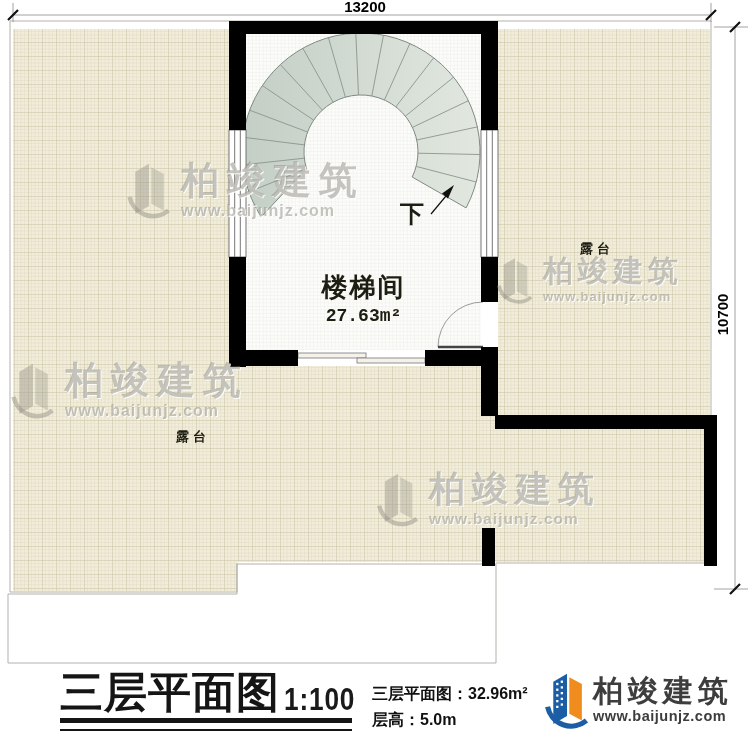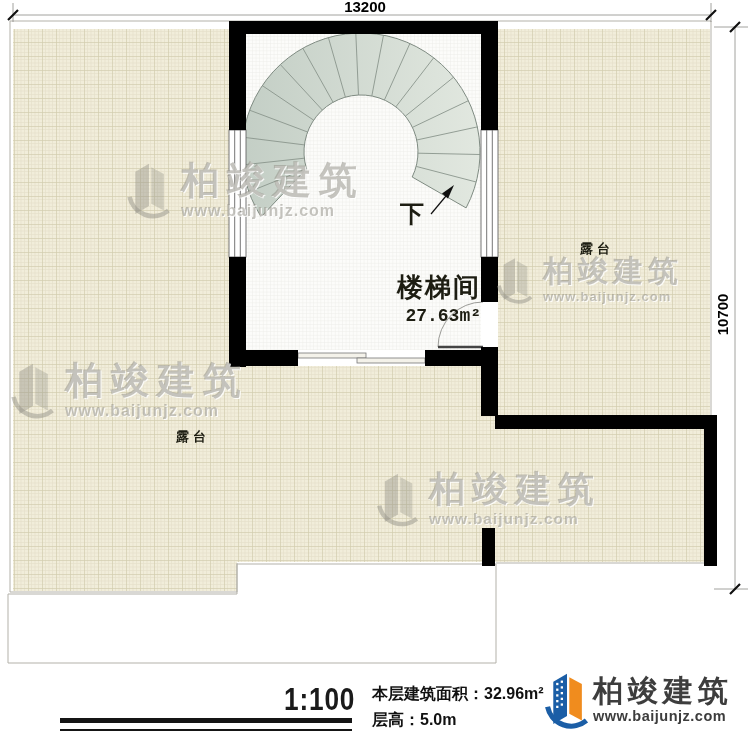--- a/index.html
+++ b/index.html
@@ -4,21 +4,21 @@
 <style>
   html,body{margin:0;padding:0;background:#fff;}
   .page{position:relative;width:750px;height:740px;background:#fff;overflow:hidden;
         font-family:"Liberation Sans","DejaVu Sans",sans-serif;color:#111;}
   .abs{position:absolute;}
   .lbl{font-weight:bold;color:#1d1d12;}
   
   .dim{font-weight:bold;font-size:15px;color:#000;text-align:center;}
   .dim-right{transform:rotate(-90deg);transform-origin:center;}
   
-  .room-group{left:246px;top:270px;width:235px;text-align:right;}
+  .room-group{left:246px;top:270px;width:235px;text-align:center;}
   .room-name{font-size:26px;letter-spacing:2px;}
   .room-area{font-size:18px;margin-top:1px;font-family:Liberation Mono, monospace;}
   .terrace{font-size:13px;letter-spacing:4px;padding-left:20px;}
   .stairdir{font-size:24px;font-weight:bold;}
   
   .wm{position:absolute;display:flex;align-items:center;gap:9px;
       color:rgba(150,148,138,.55);pointer-events:none;}
   .wm .cn{font-weight:bold;text-shadow:1px 1px 0 rgba(255,255,255,.85);white-space:nowrap;line-height:1;}
   .wm .url{font-weight:bold;text-shadow:1px 1px 0 rgba(255,255,255,.85);white-space:nowrap;margin-top:3px;letter-spacing:1px;}
   
@@ -182,25 +182,26 @@
   <div class="abs room-group">
     <div class="lbl room-name">楼梯间</div>
     <div class="lbl room-area">27.63m²</div>
   </div>
 
   <div class="abs lbl stairdir" style="left:400px;top:198px">下</div>
 
   <div class="abs lbl terrace" style="left:560px;top:240px">露台</div>
   <div class="abs lbl terrace" style="left:156px;top:428px">露台</div>
 
+  <div class="abs title-cn">三层平面图</div>
   <div class="abs title-rule1"></div>
   <div class="abs title-rule2"></div>
   <div class="abs title-scale">1:100</div>
 
-  <div class="abs info" style="top:684px"><span>本层建筑面积：</span><span>32.96m²</span></div>
+  <div class="abs info" style="top:684px"><span>三层平面图：</span><span>32.96m²</span></div>
   <div class="abs info" style="top:710px"><span>层高：</span><span>5.0m</span></div>
 
   <svg class="abs" style="left:544px;top:668px" width="46" height="64" viewBox="0 0 40 56">
     <path d="M8,12 L20,5 L20,42 L8,49 Z" fill="#1b5ea6"></path>
     <g fill="#fff">
       <rect x="10.5" y="13" width="2" height="2"></rect>
         <rect x="14.5" y="11" width="2" height="2"></rect>
       <rect x="10.5" y="18" width="2" height="2"></rect>
         <rect x="14.5" y="16" width="2" height="2"></rect>
       <rect x="10.5" y="23" width="2" height="2"></rect>

